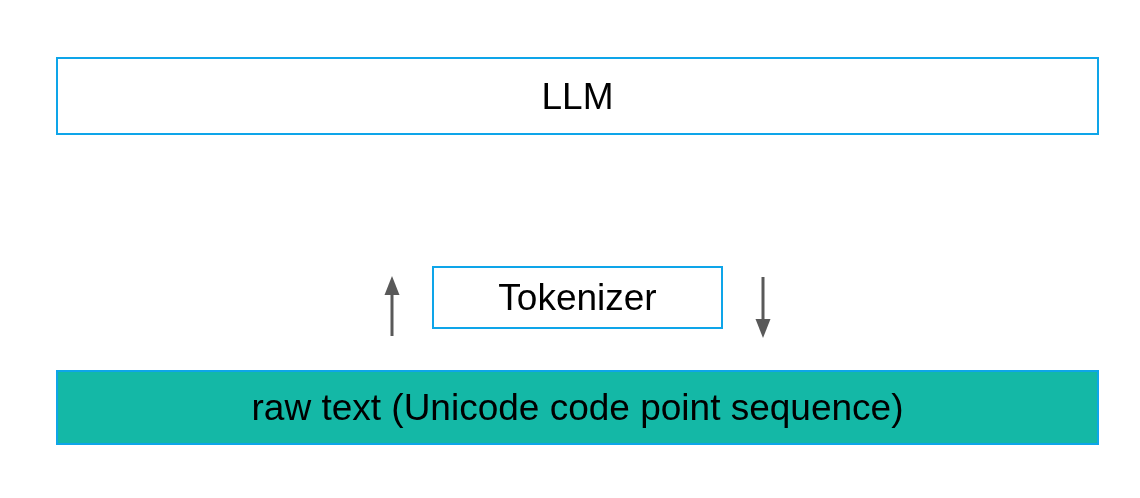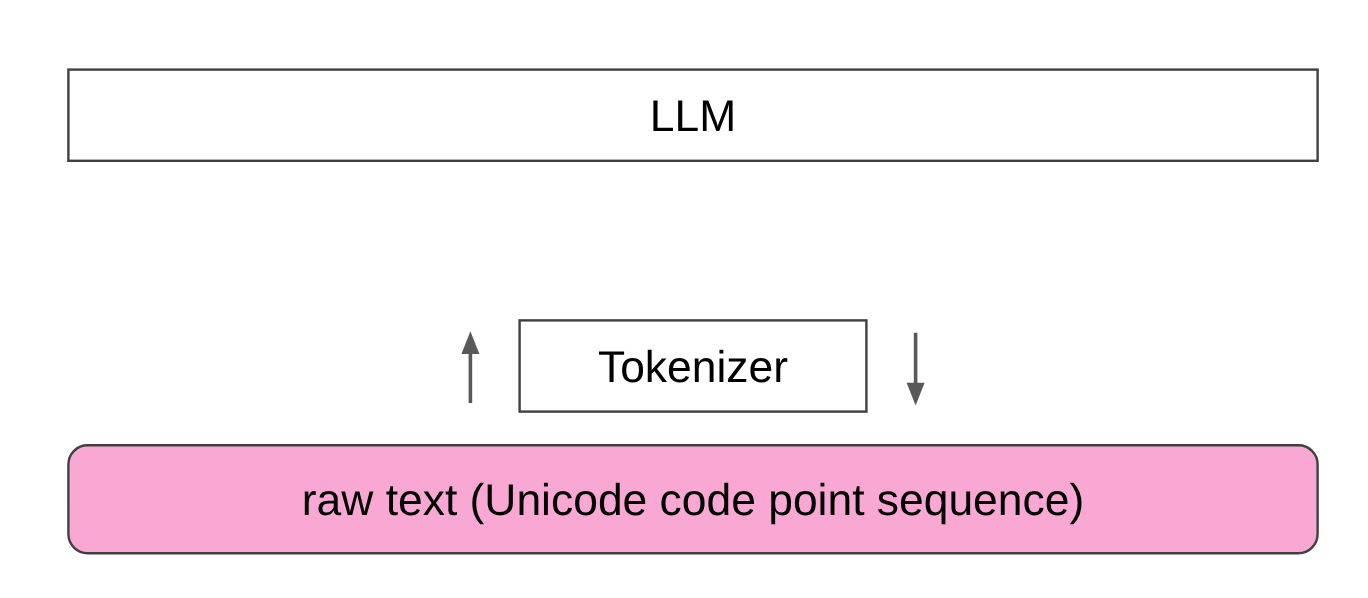--- a/index.html
+++ b/index.html
@@ -11,21 +11,21 @@
     position: relative;
     width: 1140px;
     height: 498px;
     background: #ffffff;
     font-family: "Liberation Sans", sans-serif;
     overflow: hidden;
   }
   .box {
     position: absolute;
     box-sizing: border-box;
-    border: 2px solid #404040;
+    border: 2px solid #0ea5e9;
     display: flex;
     align-items: center;
     justify-content: center;
   }
   .box .label {
     font-size: 37px;
     line-height: 1;
     color: #000000;
     white-space: nowrap;
   }
@@ -34,28 +34,27 @@
     width: 1043px; height: 78px;
     background: #ffffff;
   }
   .box-token-sequence {
     left: 56px; top: 163px;
     width: 1043px; height: 78px;
     background: #ebebeb;
   }
   .box-tokenizer {
     left: 432px; top: 266px;
-    width: 291px; height: 78px;
+    width: 291px; height: 63px;
     background: #ffffff;
   }
   .box-raw-text {
     left: 56px; top: 370px;
-    width: 1043px; height: 92px;
-    background: #f9a8d4;
-    border-radius: 17px;
+    width: 1043px; height: 75px;
+    background: #14b8a6;
   }
   .arrow {
     position: absolute;
     display: block;
   }
   .arrow-up {
     left: 381px; top: 276px;
   }
   .arrow-down {
     left: 752px; top: 277px;

